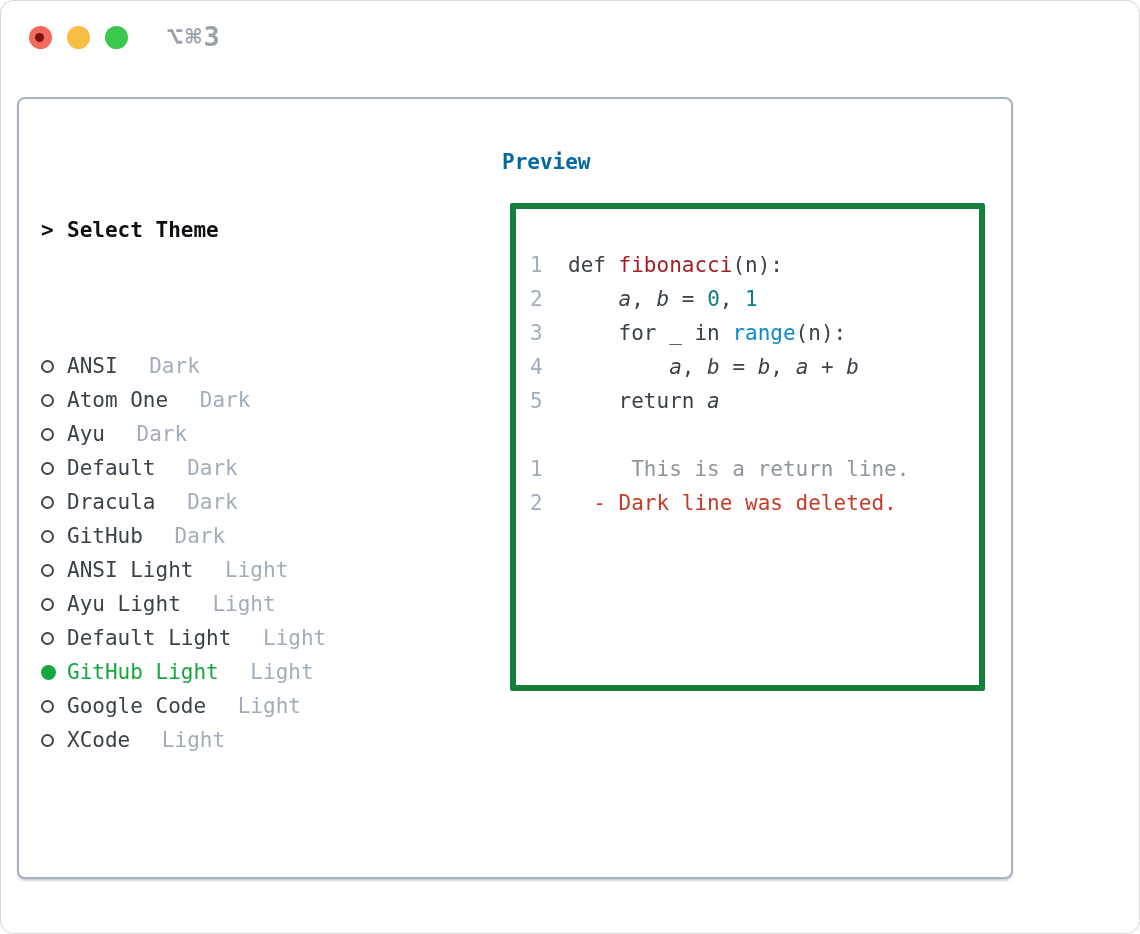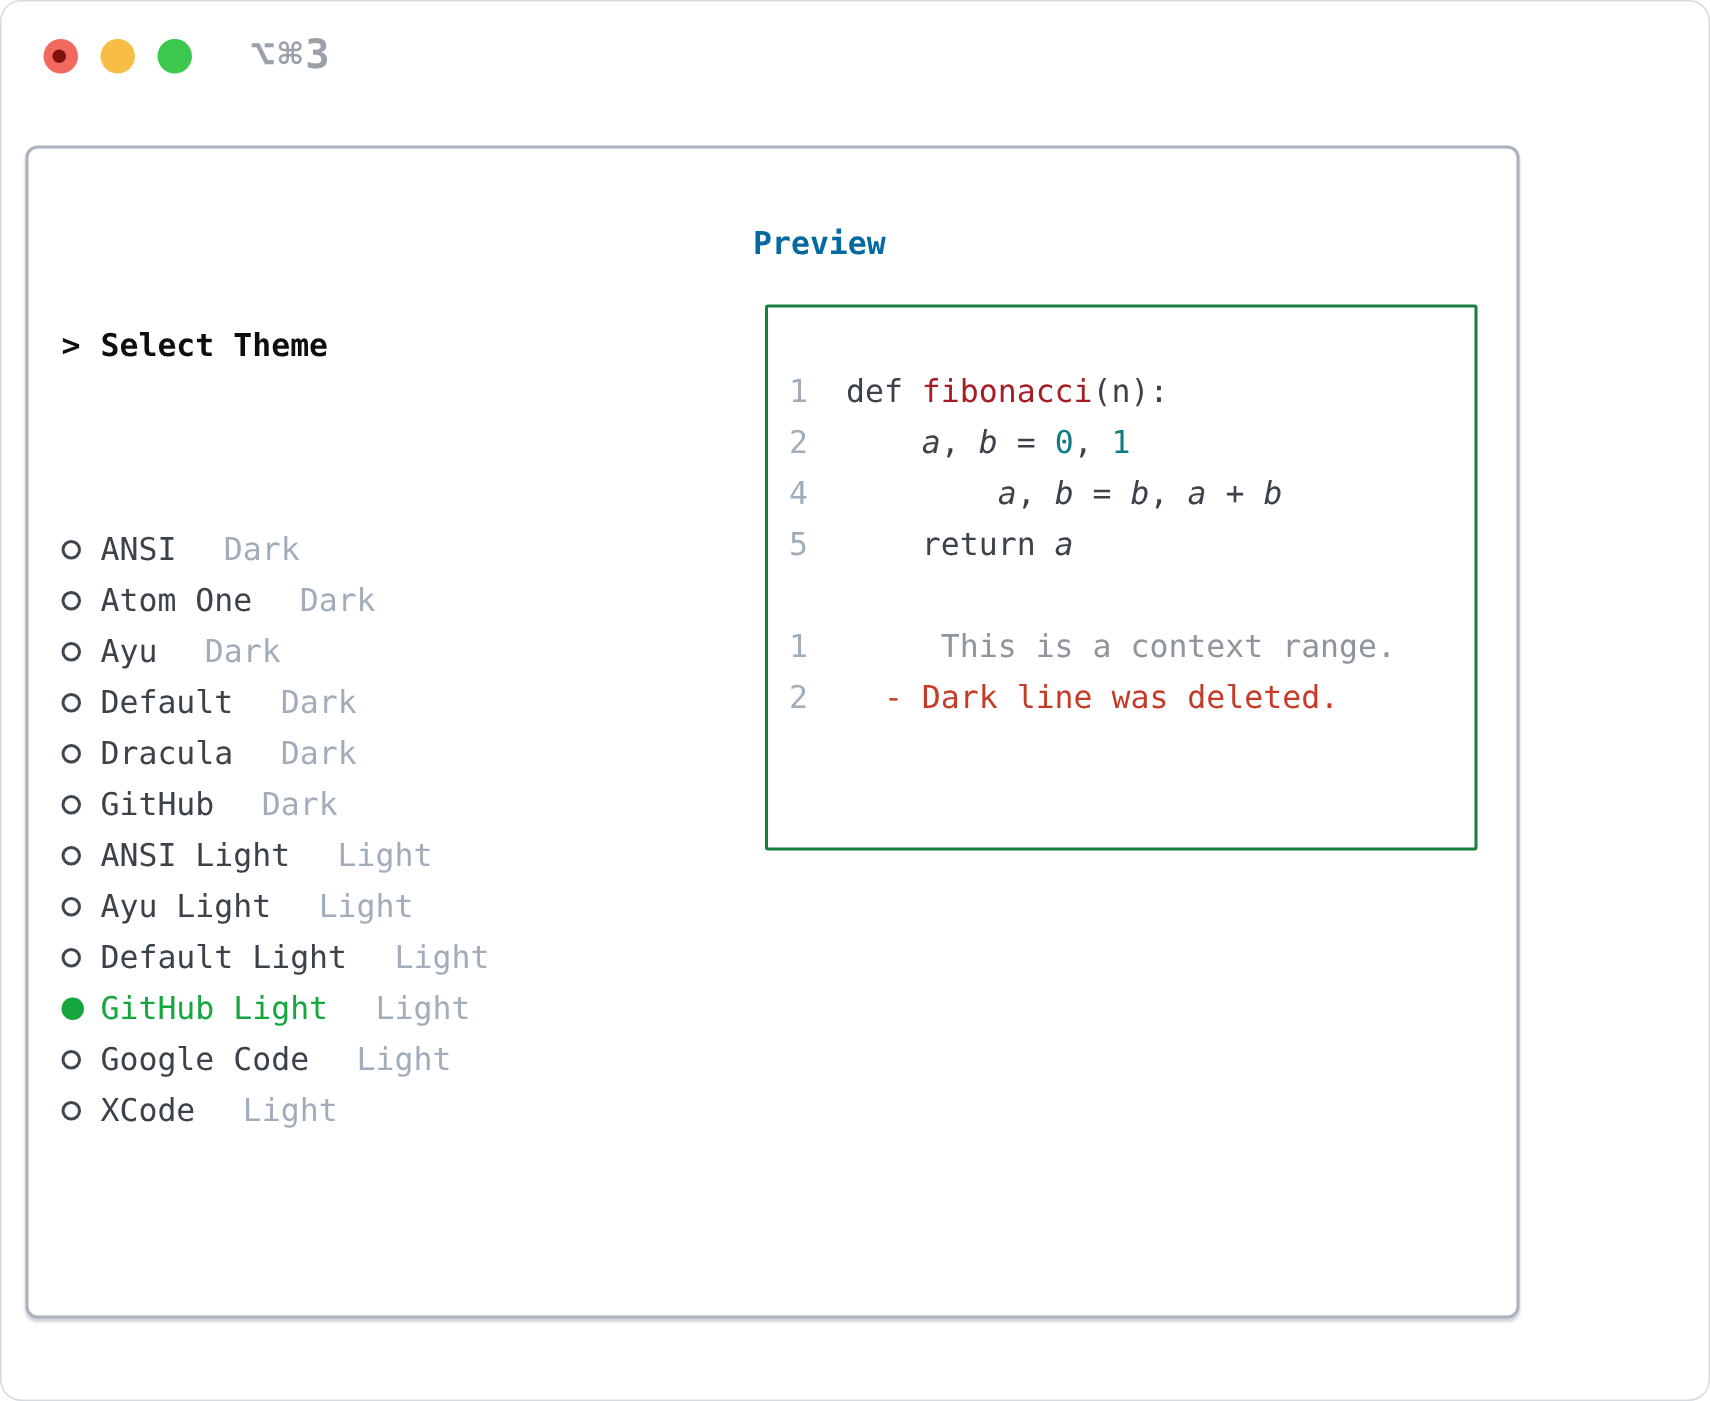--- a/index.html
+++ b/index.html
@@ -56,22 +56,22 @@
   .theme-name { color:#3b424a; }
   .theme-name.selected { color:#16a63e;text-align:center; }
   .theme-variant { color:#a2adbb;margin-left:19px; }
 
   
   .preview-label {
     position:absolute; left:483px; top:46px; height:34px; line-height:34px;
     font-size:21px; font-weight:bold; color:#0369a1;
   }
   .preview-box {
-    position:absolute; left:491px; top:104px; width:475px; height:364px;
-    border:2px solid #15803d; border-radius:2px; background:#ffffff;
+    position:absolute; left:491px; top:104px; width:475px; height:488px;
+    border:6px solid #15803d; border-radius:2px; background:#ffffff;
     padding:39px 8px 0 14px; overflow:hidden;
   }
   .pline { height:34px; line-height:34px; font-size:21px; white-space:pre; }
   .lnum { display:inline-block; width:38px; color:#a0aebc; }
   .seg-code    { color:#3b424a; }
   .seg-fname   { color:#a61d24; }
   .seg-number  { color:#0f7c84; }
   .seg-builtin { color:#0d89cb; }
   .seg-context { color:#8e959c; }
   .seg-deleted { color:#c63b27; }
@@ -113,21 +113,22 @@
       
 
       
     </div>
 
     <div class="preview-label">Preview</div>
 
     <div class="preview-box" id="preview-box">
         <div class="pline"><span class="lnum">1</span><span class="seg-code">def </span><span class="seg-fname">fibonacci</span><span class="seg-code">(n):</span></div>
         <div class="pline"><span class="lnum">2</span><span class="seg-code">    </span><span class="seg-code seg-italic">a</span><span class="seg-code">, </span><span class="seg-code seg-italic">b</span><span class="seg-code"> = </span><span class="seg-number">0</span><span class="seg-code">, </span><span class="seg-number">1</span></div>
+        <div class="pline"><span class="lnum">3</span><span class="seg-code">    for _ in </span><span class="seg-builtin">range</span><span class="seg-code">(n):</span></div>
         <div class="pline"><span class="lnum">4</span><span class="seg-code">        </span><span class="seg-code seg-italic">a</span><span class="seg-code">, </span><span class="seg-code seg-italic">b</span><span class="seg-code"> = </span><span class="seg-code seg-italic">b</span><span class="seg-code">, </span><span class="seg-code seg-italic">a</span><span class="seg-code"> + </span><span class="seg-code seg-italic">b</span></div>
         <div class="pline"><span class="lnum">5</span><span class="seg-code">    return </span><span class="seg-code seg-italic">a</span></div>
         <div class="pline"><span class="lnum"></span></div>
-        <div class="pline"><span class="lnum">1</span><span class="seg-context">     This is a context range.</span></div>
+        <div class="pline"><span class="lnum">1</span><span class="seg-context">     This is a return line.</span></div>
         <div class="pline"><span class="lnum">2</span><span class="seg-deleted">  - Dark line was deleted.</span></div>
       </div>
 
   </div>
 </div>
 
 </body></html>

